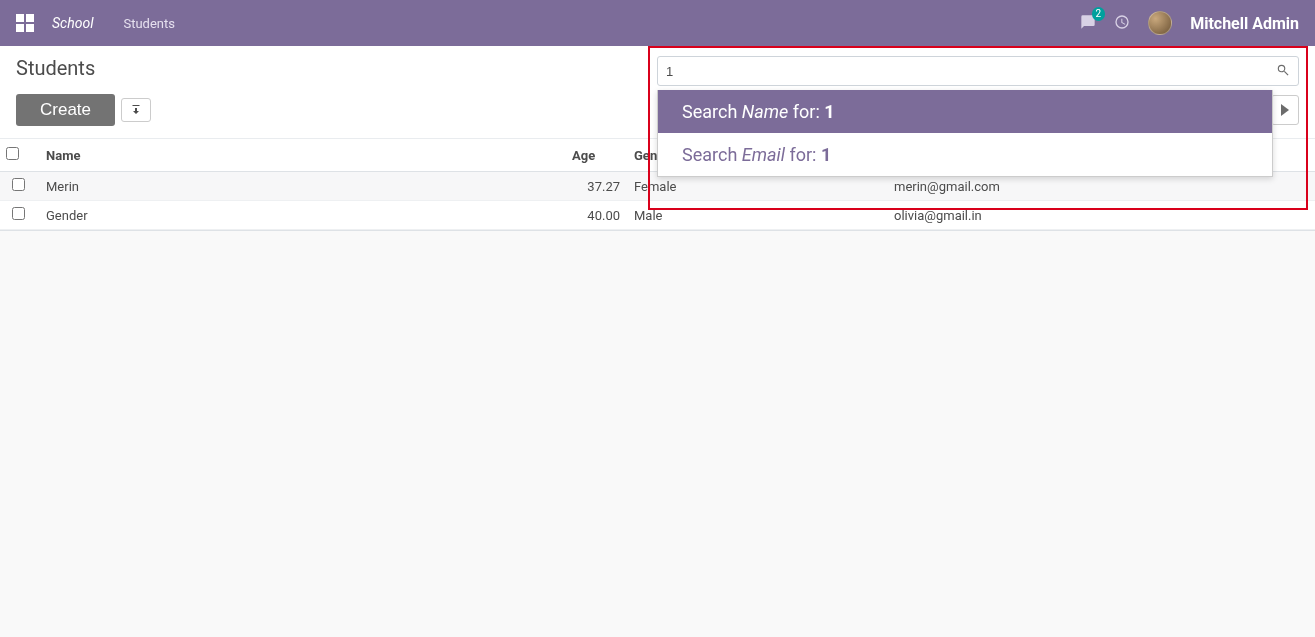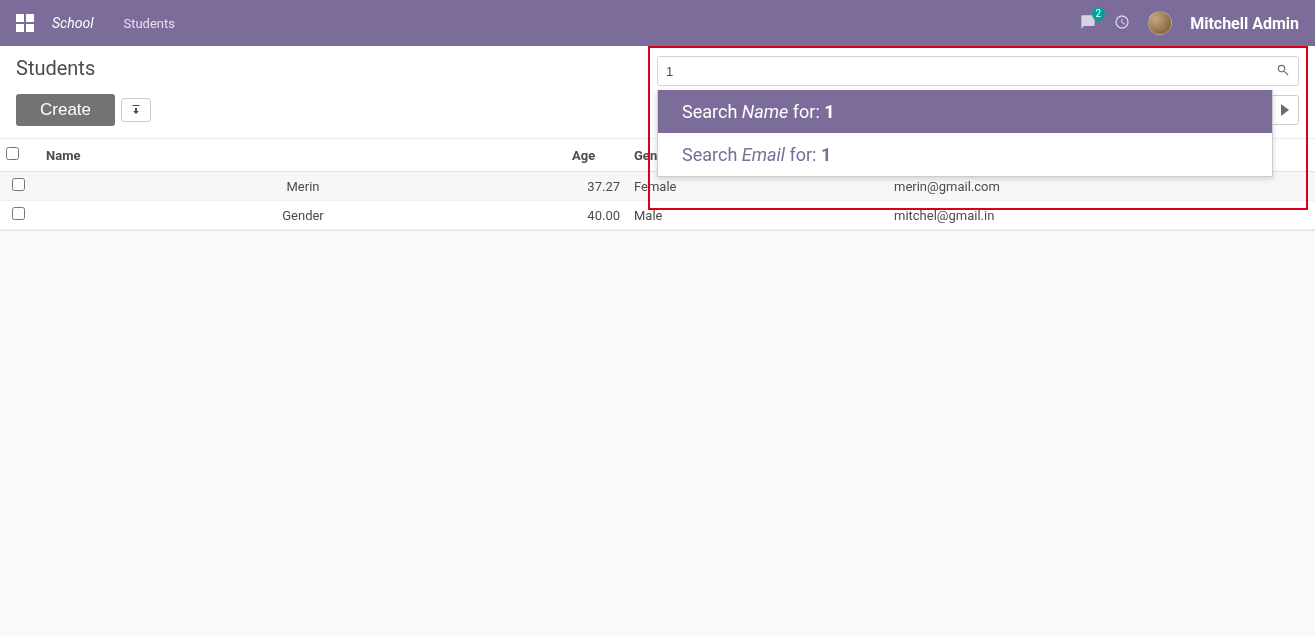--- a/index.html
+++ b/index.html
@@ -125,21 +125,21 @@
     padding: 8px 6px; border-bottom: 1px solid #dee2e6;
     background: #fff; color:#4c4c4c;
   }
   .list-table td {
     padding: 6px 6px; border-bottom: 1px solid #eef0f2;
     font-size: 13px;
   }
   .list-table tr:nth-child(odd) td { background:#f7f7f8; }
   .list-table tr:nth-child(even) td { background:#fff; }
   .col-check { width: 36px; text-align:center; }
-  .col-name { width: 530px; padding-left: 10px !important; text-align: center; }
+  .col-name { width: 530px; padding-left: 10px !important; }
   .col-age { width: 60px; text-align: right; }
   .col-gender { width: 260px; padding-left: 8px !important; }
   .col-email { padding-left: 8px !important; }
   input[type=checkbox] { cursor:pointer; }
 
   .table-wrap { border-bottom: 1px solid #dee2e6; }
 </style>
 </head>
 <body>
 
@@ -224,19 +224,19 @@
           <td class="col-name">Merin</td>
           <td class="col-age">37.27</td>
           <td class="col-gender">Female</td>
           <td class="col-email">merin@gmail.com</td>
         </tr>
         <tr>
           <td class="col-check"><input type="checkbox" style=""></td>
           <td class="col-name">Gender</td>
           <td class="col-age">40.00</td>
           <td class="col-gender">Male</td>
-          <td class="col-email">mitchel@gmail.in</td>
+          <td class="col-email">olivia@gmail.in</td>
         </tr>
       </tbody>
   </table>
 </div>
 
 <div class="highlight-box"></div>
 
 </body></html>

